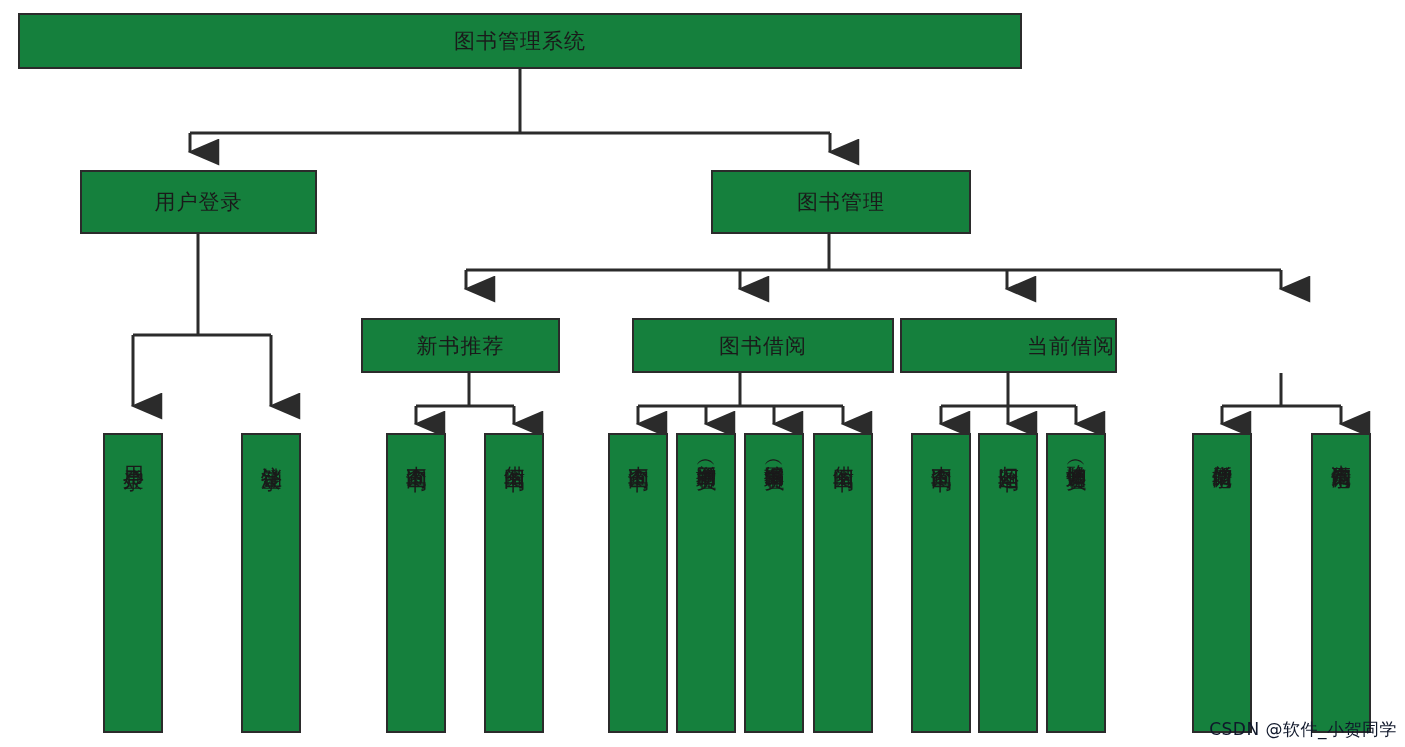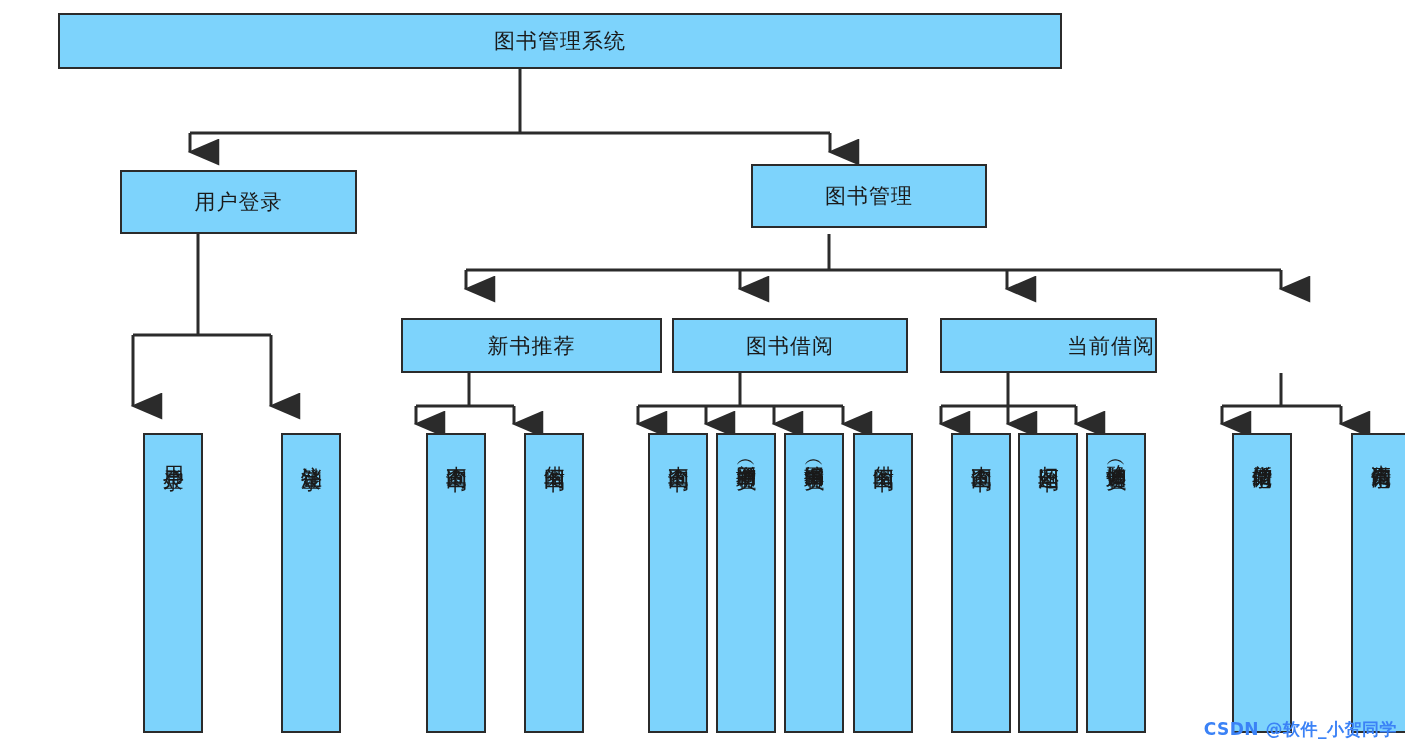--- a/index.html
+++ b/index.html
@@ -13,27 +13,26 @@
   #canvas {
     position: relative;
     width: 1405px;
     height: 747px;
     background: #ffffff;
     overflow: hidden;
   }
   .node {
     position: absolute;
     box-sizing: border-box;
-    background: #7dd3fc;
+    background: #15803d;
     border: 2px solid #2b2b2b;
     display: flex;
     align-items: center;
     justify-content: center;
     color: #1a1a1a;
-    margin-left: 40px;
   }
   .node.h {
     font-size: 21px;
     letter-spacing: 1px;
   }
   .node.leaf {
     align-items: flex-start;
     justify-content: center;
     padding-top: 14px;
   }
@@ -53,24 +52,23 @@
     top: 0;
     width: 1405px;
     height: 747px;
     pointer-events: none;
   }
   .watermark {
     position: absolute;
     right: 8px;
     bottom: 6px;
     font-size: 17px;
-    color: #3b82f6;
+    color: #0f172a;
     letter-spacing: 0.5px;
     white-space: nowrap;
-    font-weight: bold;
   }
 </style>
 </head>
 <body>
 
 <div id="canvas">
 
   <svg class="wires" viewBox="0 0 1405 747" xmlns="http://www.w3.org/2000/svg">
     <defs>
       <marker id="arrow" viewBox="0 0 12 14" refX="6" refY="13" markerWidth="9" markerHeight="11" orient="auto-start-reverse">
@@ -123,29 +121,29 @@
   </svg>
 
   <div class="node h" style="left:18px; top:13px; width:1004px; height:56px;">
     <span>图书管理系统</span>
   </div>
 
   <div class="node h" style="left:80px; top:170px; width:237px; height:64px;">
     <span>用户登录</span>
   </div>
 
-  <div class="node h" style="left:711px; top:164px; width:236px; height:64px;">
+  <div class="node h" style="left:711px; top:170px; width:260px; height:64px;">
     <span>图书管理</span>
   </div>
 
-  <div class="node h" style="left:361px; top:318px; width:261px; height:55px;">
+  <div class="node h" style="left:361px; top:318px; width:199px; height:55px;">
     <span>新书推荐</span>
   </div>
 
-  <div class="node h" style="left:632px; top:318px; width:236px; height:55px;">
+  <div class="node h" style="left:632px; top:318px; width:262px; height:55px;">
     <span>图书借阅</span>
   </div>
 
   <div class="node h" style="left:900px; top:318px; width:217px; height:55px;justify-content:flex-end;">
     <span>当前借阅</span>
   </div>
 
 
   <div class="node leaf" style="left:103px; top:433px; width:60px; height:300px;">
     <span class="vtext">用户登录</span>

